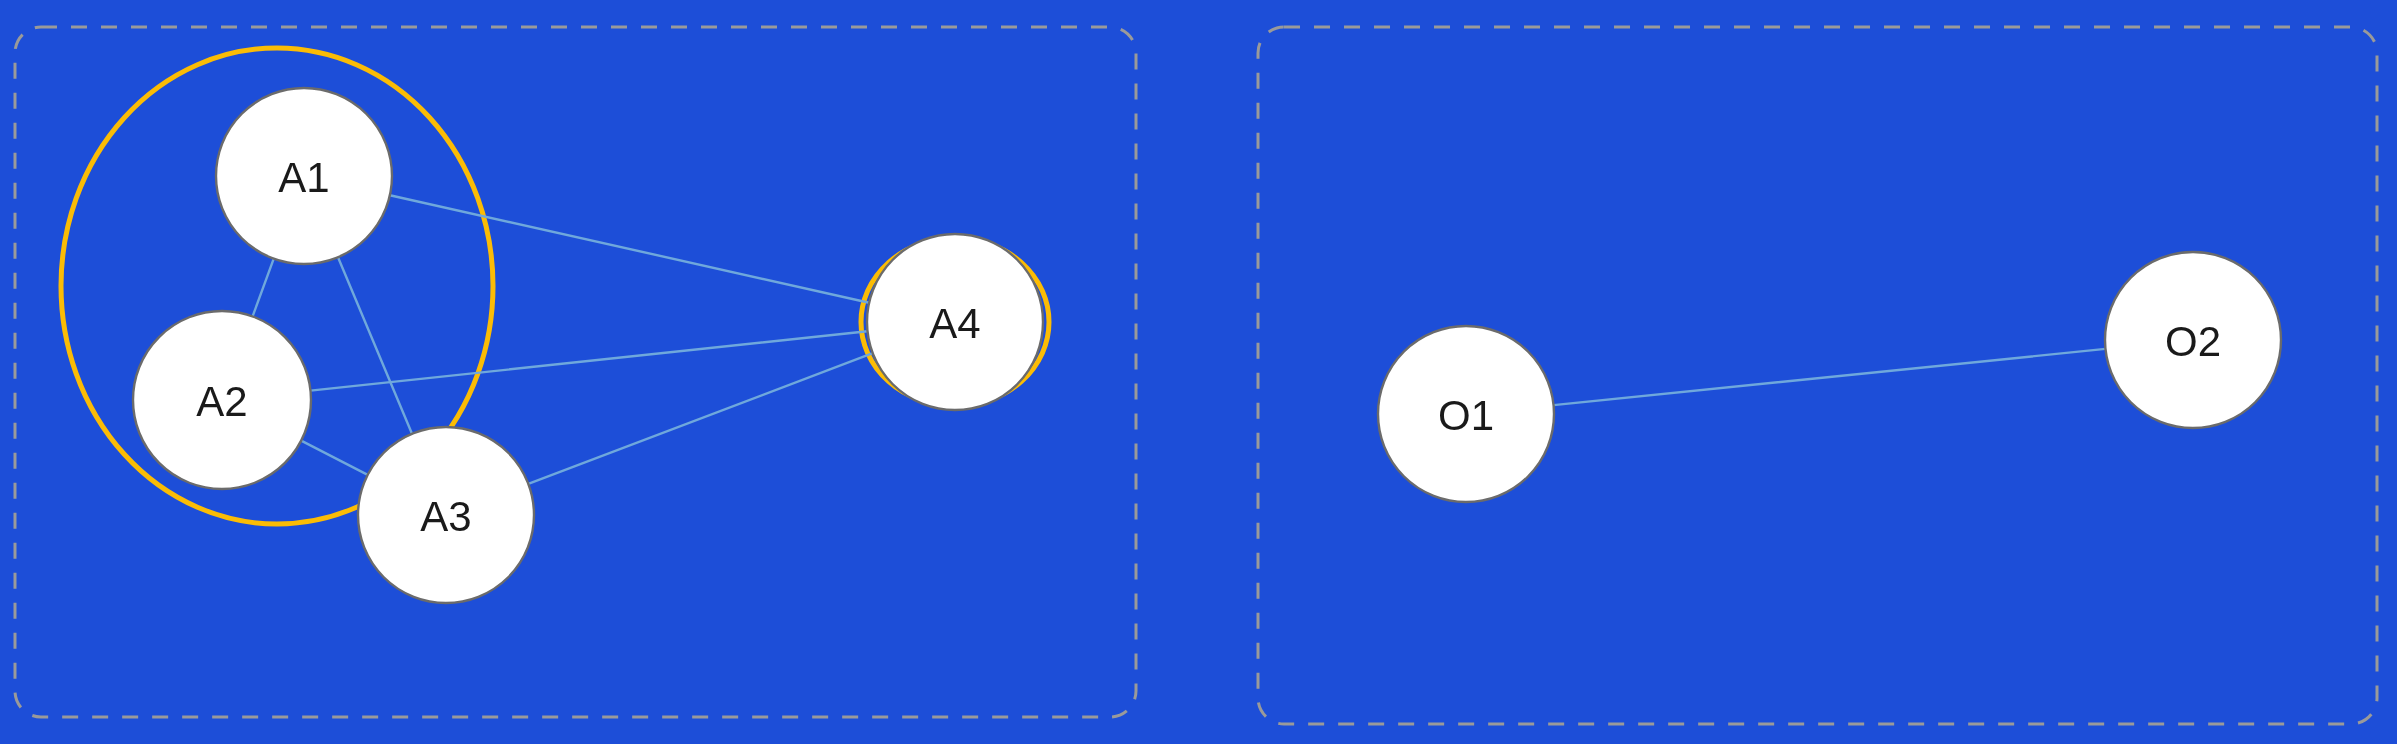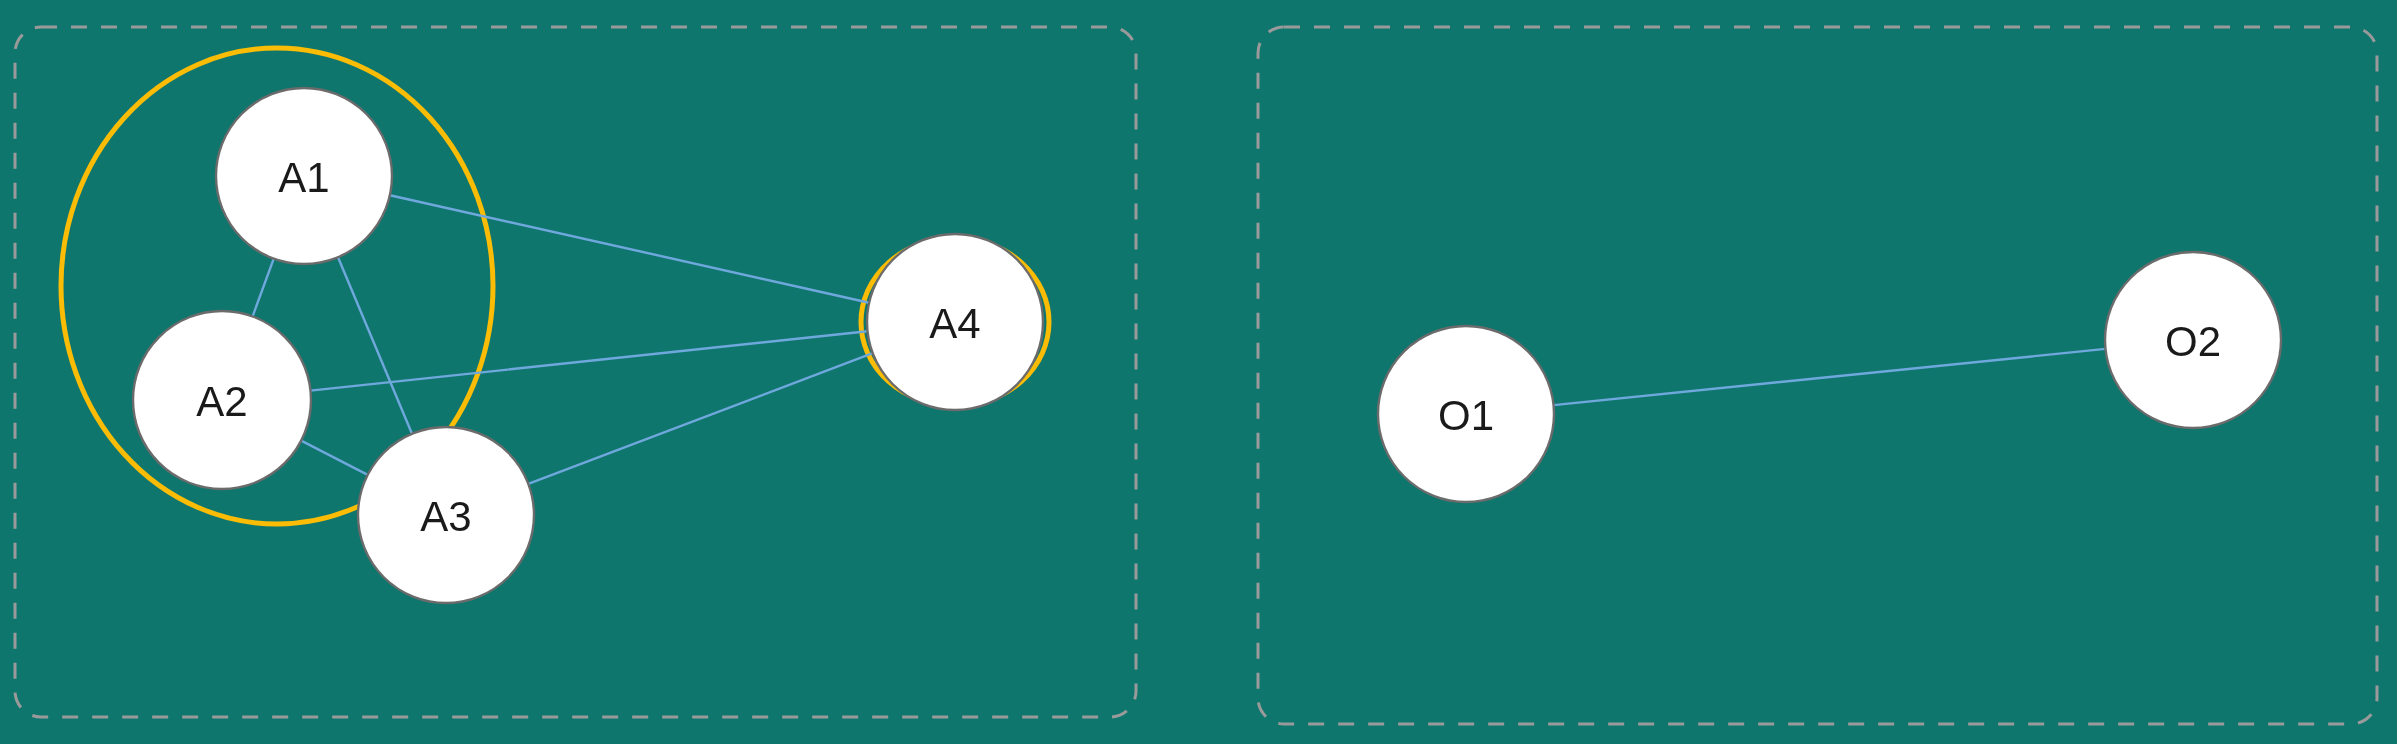--- a/index.html
+++ b/index.html
@@ -11,21 +11,21 @@
   body {
     font-family: "Liberation Sans", sans-serif;
     width: 2397px;
     height: 744px;
     overflow: hidden;
   }
   #canvas-root {
     position: relative;
     width: 2397px;
     height: 744px;
-    background: #0f766e;
+    background: #1d4ed8;
   }
   svg.diagram {
     display: block;
     width: 2397px;
     height: 744px;
   }
   .panel-rect {
     fill: none;
     stroke: #9a9a9a;
     stroke-width: 3;

